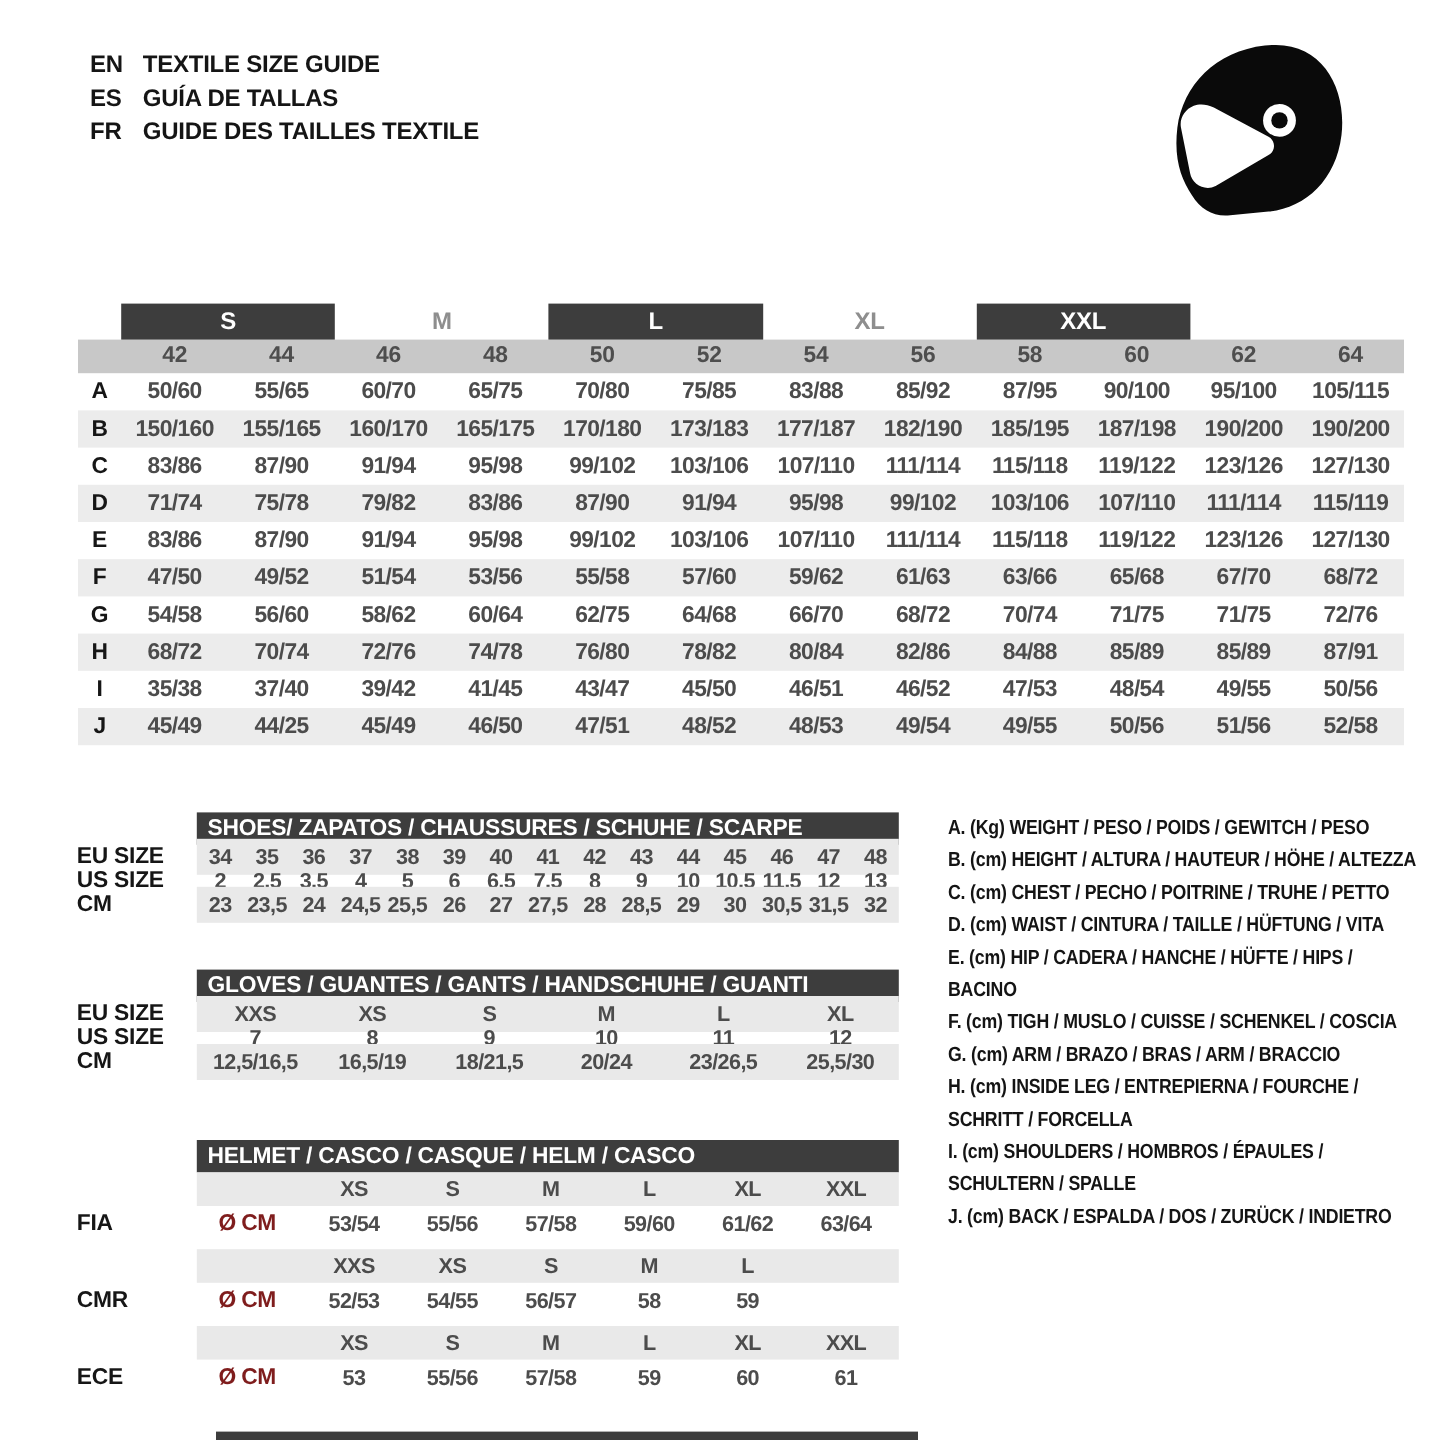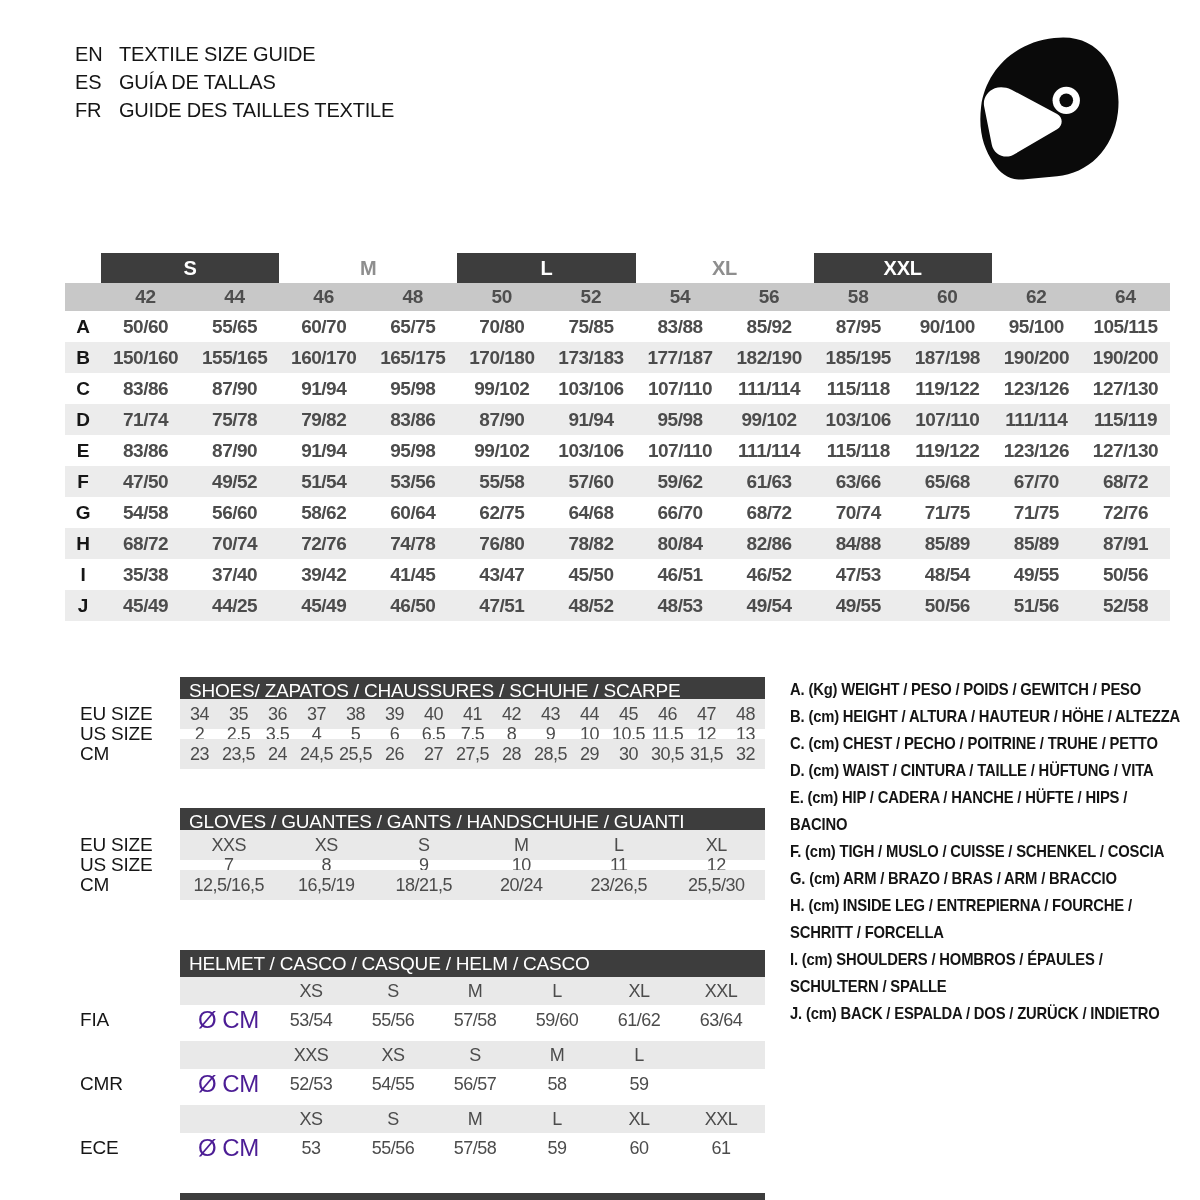--- a/index.html
+++ b/index.html
@@ -3,60 +3,60 @@
 <meta charset="utf-8">
 <style>
   *{margin:0;padding:0;box-sizing:border-box}
   html,body{background:#fff}
   body{font-family:"Liberation Sans",sans-serif}
   .page{position:relative;width:1200px;height:1200px;background:#fff;overflow:hidden;letter-spacing:-0.2px}
   .reps{display:contents}
 
   
   .langs{position:absolute;left:75px;top:40px}
-  .lang-row{display:flex;height:28px;align-items:center;font-weight:400;font-size:20px;color:#151515}
+  .lang-row{display:flex;height:28px;align-items:center;font-weight:700;font-size:20px;color:#151515}
   .lang-code{width:44px}
 
   
   .helm-icon{position:absolute;left:972px;top:34px;width:152px;height:162px}
 
   
   .sizetable{position:absolute;left:65px;top:253px;width:1105px;font-weight:700}
   .grid13{display:grid;grid-template-columns:36px repeat(12,1fr);align-items:center}
   .grouprow{height:30px}
   .g{height:30px;line-height:30px;text-align:center;font-size:20px;color:#8e8e8e}
   .g.boxed{background:#3d3d3d;color:#fff}
   .g1{grid-column:2/4}.g2{grid-column:4/6}.g3{grid-column:6/8}.g4{grid-column:8/10}.g5{grid-column:10/12}
   .numhead{height:28px;background:#c8c8c8}
   .ncell{text-align:center;font-size:19px;color:#4e4e4e}
   .trow{height:31px}
   .tbody .trow:nth-child(even){background:#ececec}
   .rletter{font-size:19px;color:#161616;text-align:center}
   .tcell{text-align:center;font-size:19px;color:#4c4c4c;letter-spacing:-0.5px}
 
   
-  .section{position:absolute;left:65px;width:700px;font-weight:400}
+  .section{position:absolute;left:49px;width:700px;font-weight:700}
   .sec-shoes{top:677px}
   .sec-gloves{top:808px}
   .sec-helmet{top:950px}
   .sec-head{margin-left:115px;width:585px;height:27px;line-height:27px;background:#3d3d3d;color:#fff;font-size:19px;padding-left:9px;white-space:nowrap}
   .srow{display:flex;height:20px;align-items:center}
   .row-label{width:115px;padding-left:15px;font-size:19px;color:#161616}
   .band{width:585px;height:30px;display:flex;align-items:center}
   .rows .srow:nth-child(odd) .band{background:#e9e9e9}
   .vcell{flex:1 1 0;text-align:center;font-size:18px;color:#4c4c4c;letter-spacing:-0.5px}
 
   
   .hblock{margin-bottom:6px}
   .hrow{display:flex;align-items:center}
   .hrow.sizes{height:28px}
   .hrow.vals{height:30px}
   .hband{width:585px;height:100%;display:flex;align-items:center}
   .hrow.sizes .hband{background:#e9e9e9}
-  .hunit{width:90px;padding-left:18px;font-size:24px;color:#4c1d95;letter-spacing:-0.5px}
+  .hunit{width:90px;padding-left:18px;font-size:19px;color:#7f1d1d;letter-spacing:-0.5px}
   .hcell{width:82px;text-align:center;font-size:18px;color:#4c4c4c;letter-spacing:-0.5px}
 
   
   .legend{position:absolute;left:790px;top:676px;width:452px;transform:scaleX(0.87);transform-origin:0 0}
   .legend-item{font-size:17px;line-height:27px;font-weight:700;color:#141414}
 
   .bottom-bar{position:absolute;left:180px;top:1193px;width:585px;height:7px;background:#3d3d3d}
 </style>
 </head>
 <body>

